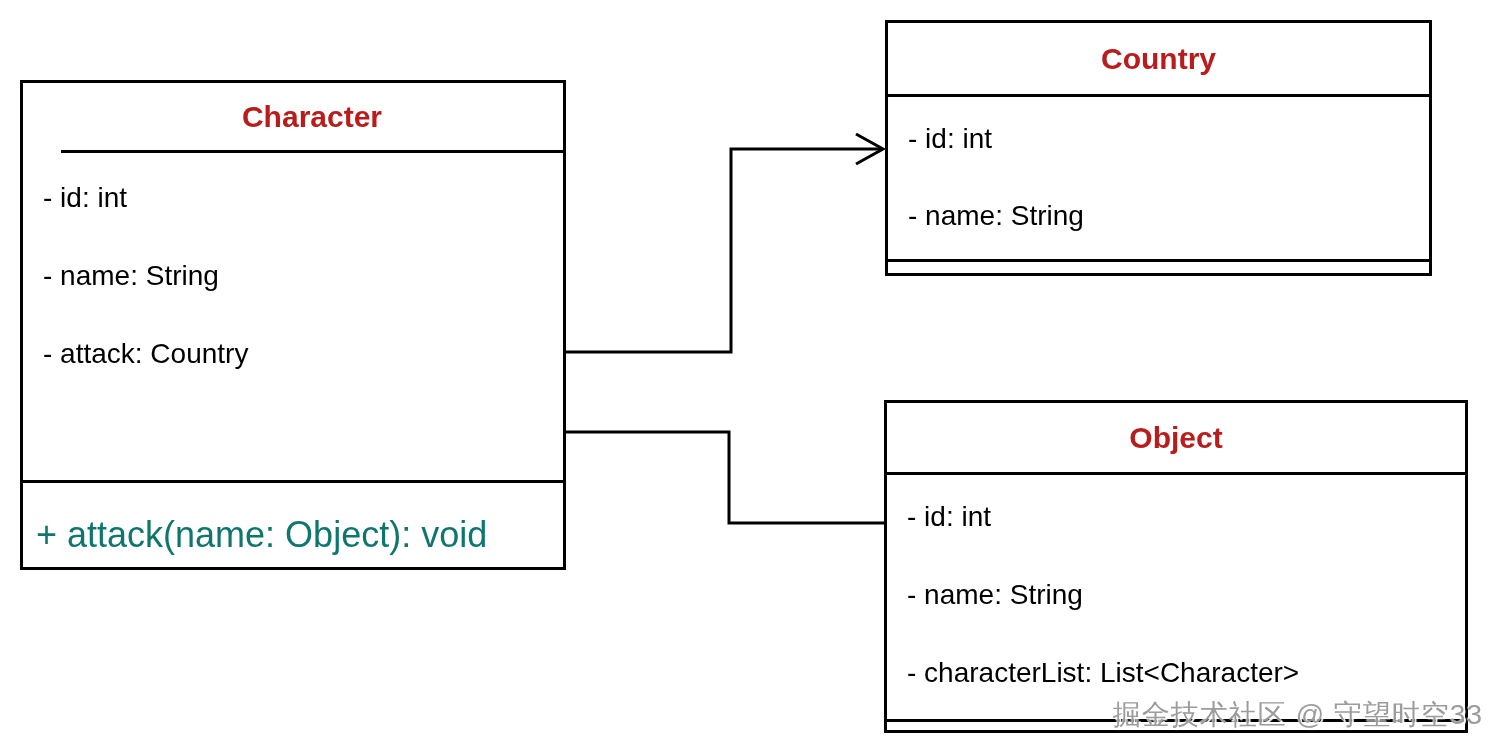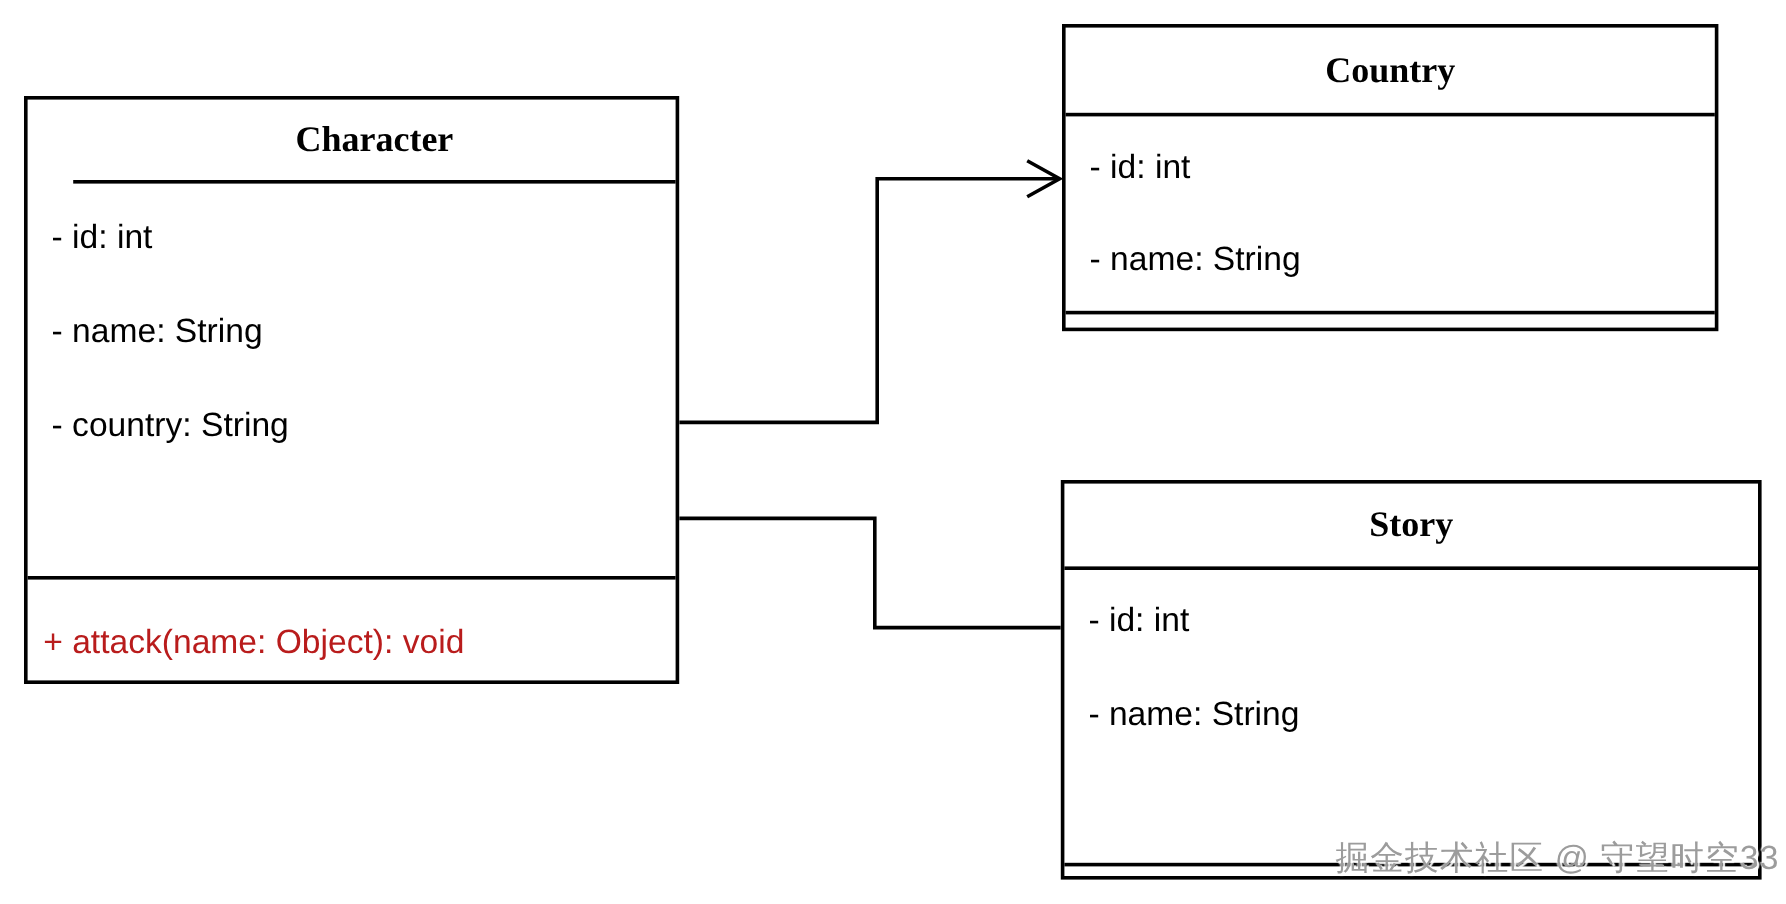--- a/index.html
+++ b/index.html
@@ -21,46 +21,45 @@
     border: 3px solid #000000;
     box-sizing: border-box;
     z-index: 2;
   }
   .class-title {
     display: flex;
     align-items: center;
     justify-content: center;
     font-weight: bold;
     font-size: 30px;
-    color: #000000;
+    color: #b91c1c;
     border-bottom: 3px solid #000000;
     box-sizing: border-box;
-    font-family: Liberation Serif, serif;
   }
   .class-attrs {
     box-sizing: border-box;
     padding-left: 20px;
   }
   .attr-row {
     display: flex;
     align-items: center;
     font-size: 28px;
     color: #000000;
     height: 78px;
   }
   .class-methods {
     border-top: 3px solid #000000;
     box-sizing: border-box;
     padding-left: 13px;
   }
   .method-row {
     display: flex;
     align-items: center;
-    font-size: 28px;
-    color: #b91c1c;
+    font-size: 36px;
+    color: #0f766e;
     height: 104px;
   }
   .empty-compartment {
     border-top: 3px solid #000000;
     box-sizing: border-box;
   }
   
   #box-character { left: 20px; top: 80px; width: 546px; height: 490px; }
   #box-character .class-title { height: 70px; margin-left: 38px; }
   #box-character .class-attrs { height: 327px; padding-top: 6px; }
@@ -106,40 +105,41 @@
     <path d="M 566 352 H 731 V 149 H 882" fill="none" stroke="#000000" stroke-width="3"></path>
     <path d="M 856 134 L 883 149 L 856 164" fill="none" stroke="#000000" stroke-width="3"></path>
     <path d="M 566 432 H 729 V 523 H 884" fill="none" stroke="#000000" stroke-width="3"></path>
   </svg>
 
   <div class="class-box" id="box-character">
     <div class="class-title">Character</div>
     <div class="class-attrs">
       <div class="attr-row">- id: int</div>
       <div class="attr-row">- name: String</div>
-      <div class="attr-row">- country: String</div>
+      <div class="attr-row">- attack: Country</div>
     </div>
     <div class="class-methods">
       <div class="method-row">+ attack(name: Object): void</div>
     </div>
   </div>
 
   <div class="class-box" id="box-country">
     <div class="class-title">Country</div>
     <div class="class-attrs">
       <div class="attr-row">- id: int</div>
       <div class="attr-row">- name: String</div>
     </div>
     <div class="empty-compartment"></div>
   </div>
 
   <div class="class-box" id="box-story">
-    <div class="class-title">Story</div>
+    <div class="class-title">Object</div>
     <div class="class-attrs">
       <div class="attr-row">- id: int</div>
       <div class="attr-row">- name: String</div>
+      <div class="attr-row">- characterList: List&lt;Character&gt;</div>
     </div>
     <div class="empty-compartment"></div>
   </div>
 
   <div id="watermark">掘金技术社区 @ 守望时空33</div>
 
 </div>
 
 </body></html>

